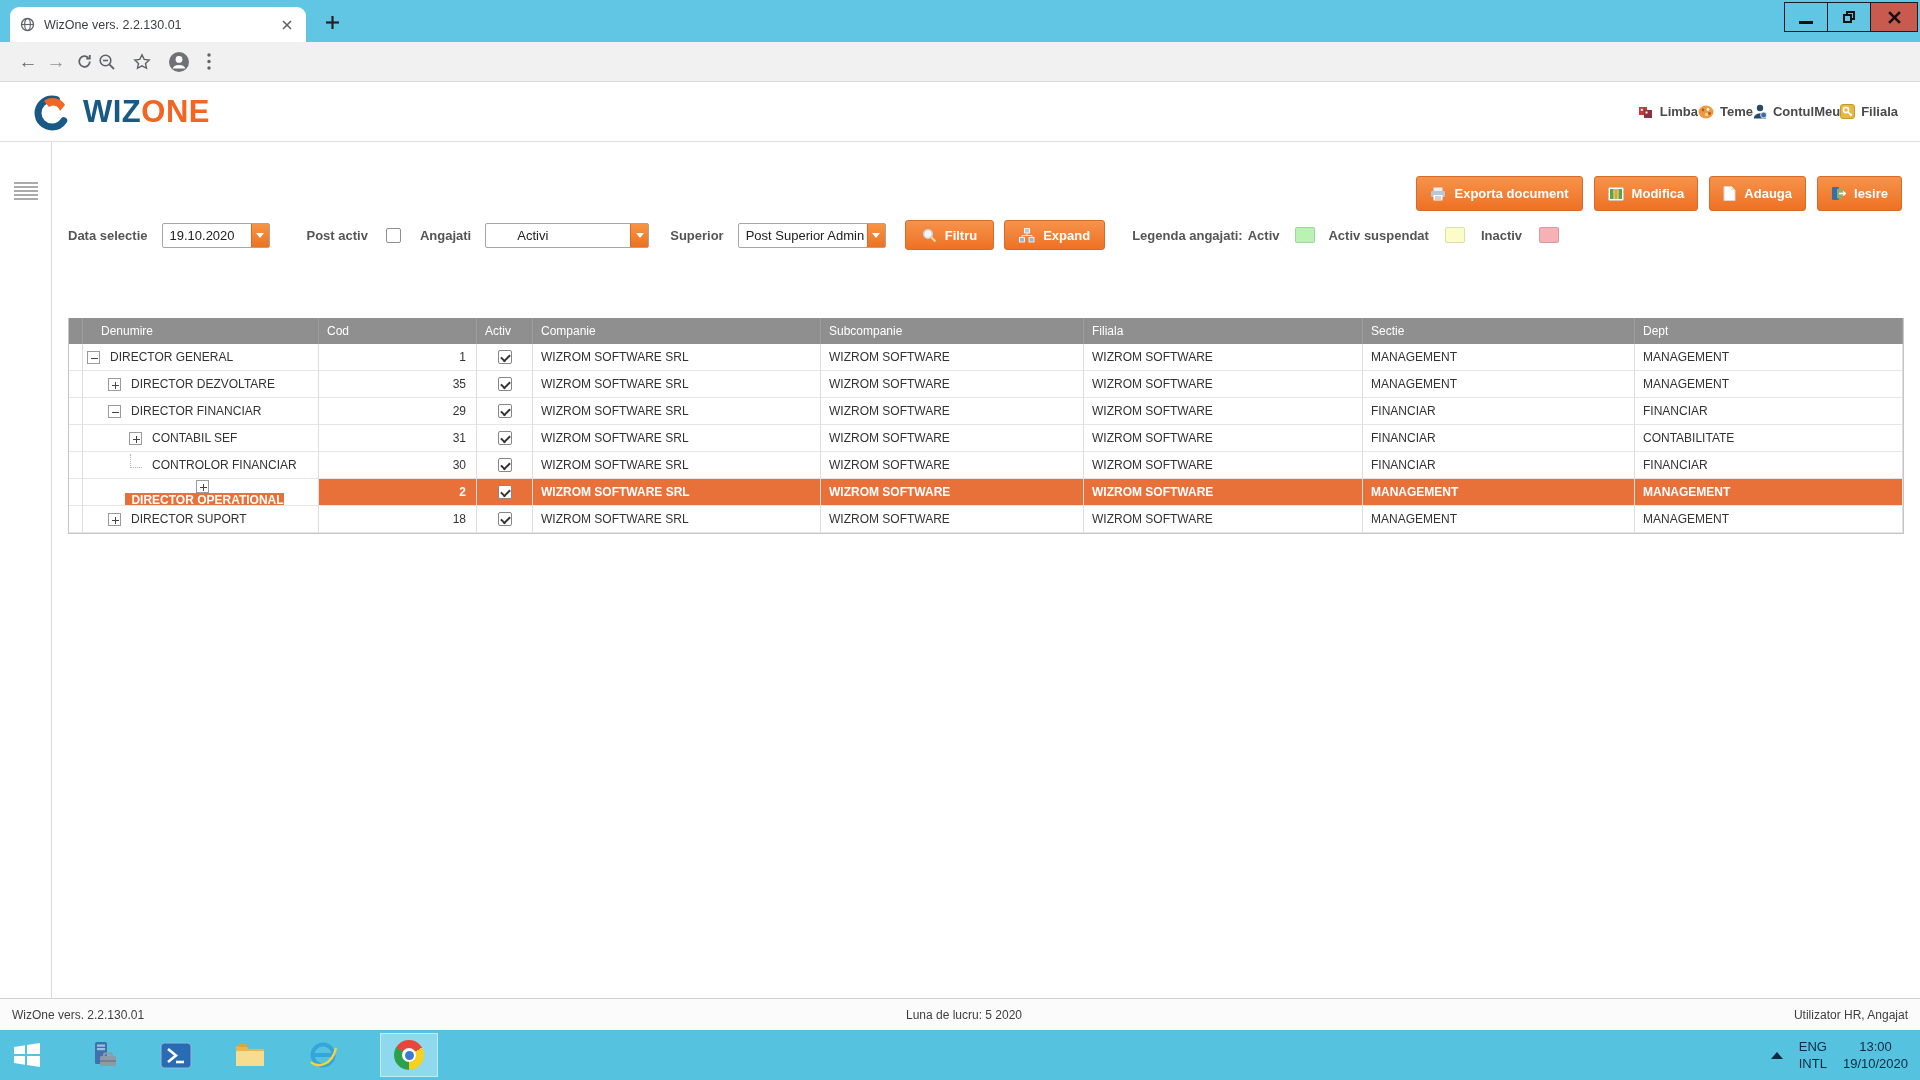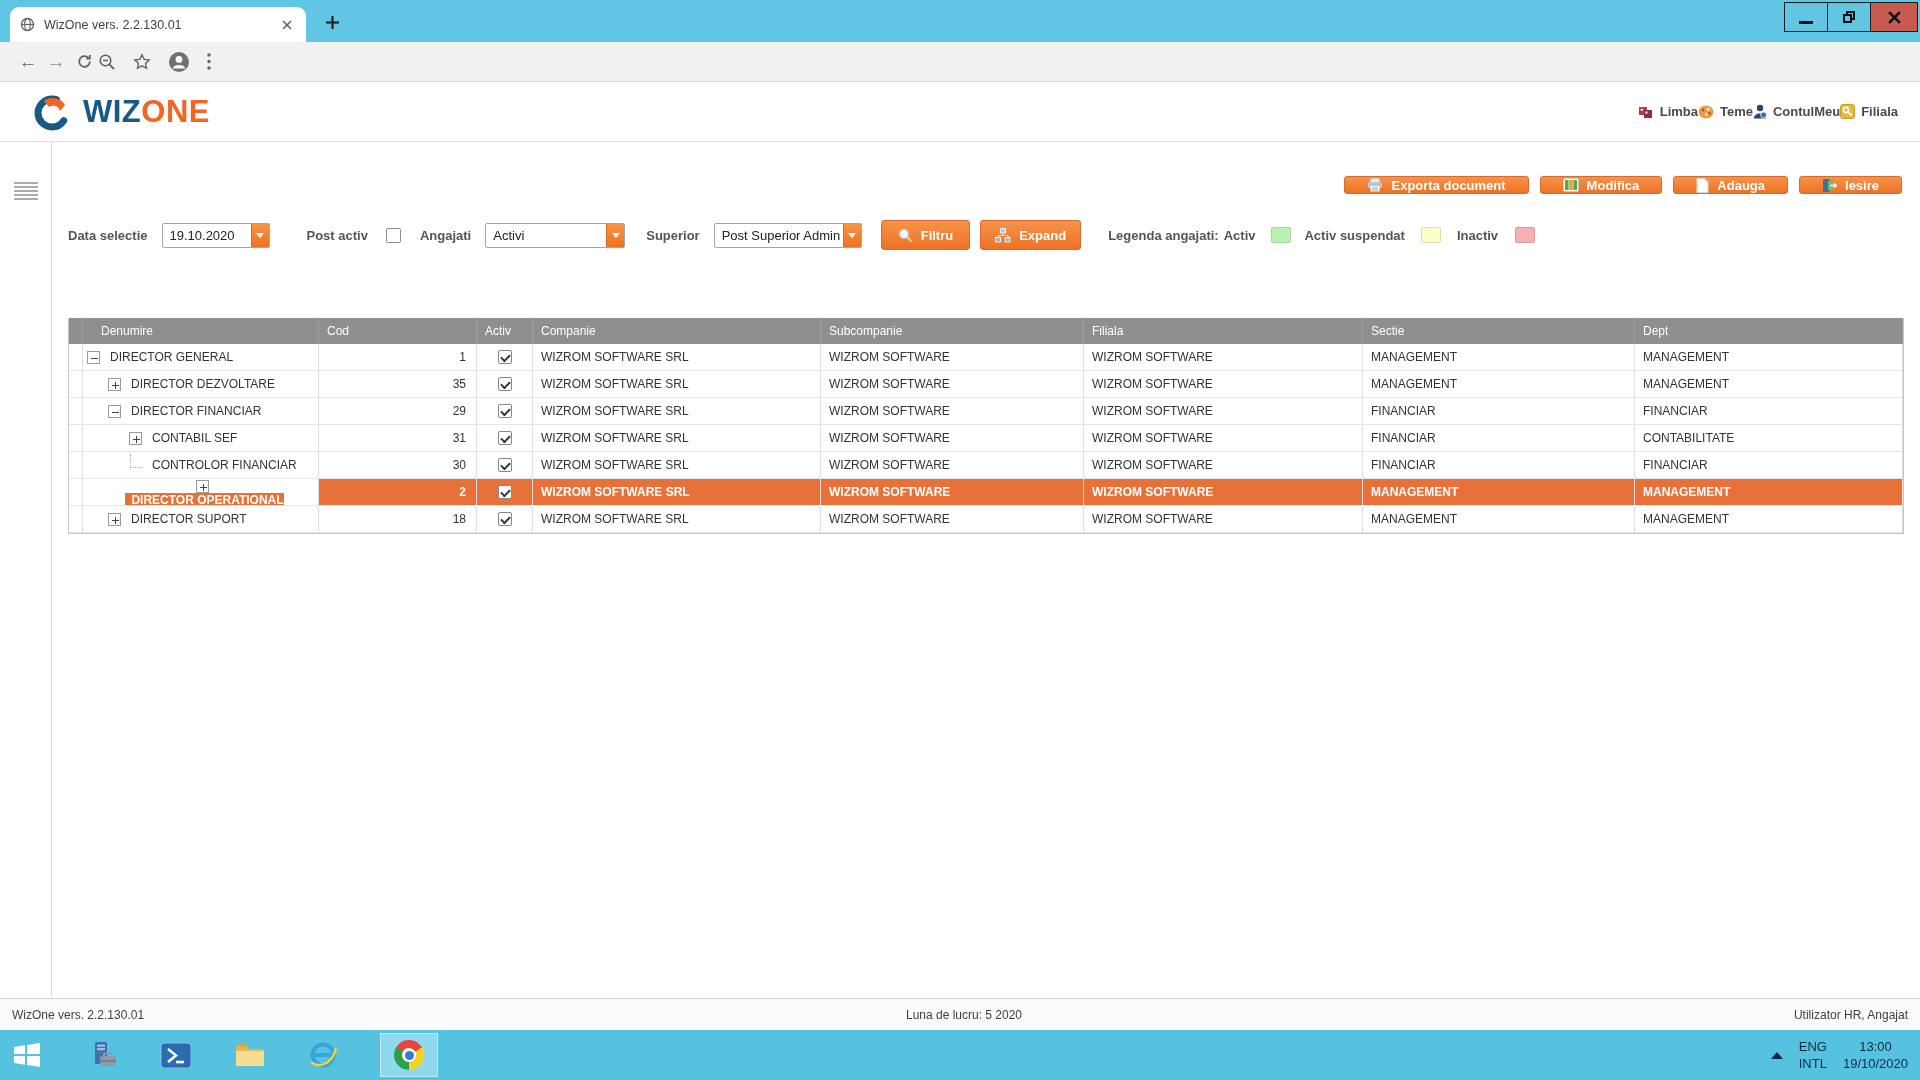--- a/index.html
+++ b/index.html
@@ -44,23 +44,23 @@
   .applink { display:flex; align-items:center; gap:6px; font-size:13px; font-weight:700; color:#4a4a4a; cursor:pointer; }
 
   
   .content { position:absolute; left:0; top:142px; right:0; bottom:82px; background:#fff; }
   .leftstrip { position:absolute; left:0; top:0; width:52px; height:100%; border-right:1px solid #dadada; }
   .hamburger { position:absolute; left:14px; top:40px; width:24px; height:18px;
                background:repeating-linear-gradient(#ababab 0 2px, transparent 2px 4px); }
   .main { position:absolute; left:53px; top:0; right:0; height:100%; }
 
   
-  .obtn { height:18px; background:linear-gradient(#f6934a,#ee7124); border:1px solid #d86a2b; border-radius:3px;
+  .obtn { height:35px; background:linear-gradient(#f6934a,#ee7124); border:1px solid #d86a2b; border-radius:3px;
           color:#fff; font-weight:700; font-size:13px; display:flex; align-items:center; gap:8px;
-          padding:0 22px; cursor:pointer; }
+          padding:0 13px; cursor:pointer; }
   .actions { position:absolute; top:34px; right:18px; display:flex; gap:11px; }
 
   
   .filters { position:absolute; top:78px; left:15px; height:30px; display:flex; align-items:center;
              font-size:13px; font-weight:700; color:#555; white-space:nowrap; }
   .combo { display:flex; height:25px; border:1px solid #a6a6a6; background:#fff; border-radius:2px; }
   .combo .val { padding:0 7px; display:flex; align-items:center; font-weight:400; color:#222; overflow:hidden; }
   .combo .dd { width:18px; background:linear-gradient(#f79443,#ee7220); border-left:1px solid #d96a2e;
                display:flex; align-items:center; justify-content:center; cursor:pointer; }
   .combo .dd i { width:0; height:0; border-left:4px solid transparent; border-right:4px solid transparent; border-top:5px solid #fff; }
@@ -306,21 +306,21 @@
         <span>Data selectie</span>
         <span class="combo" style="margin-left:14px;">
           <span class="val" style="width:88px;">19.10.2020</span>
           <span class="dd">
               <i></i>
             </span>
         </span>
         <span style="margin-left:37px;">Post activ</span>
         <span class="ckbox" style="margin-left:18px;"></span>
         <span style="margin-left:19px;">Angajati</span>
-        <span class="combo" style="margin-left:14px;">
+        <span class="combo" style="margin-left:14px;padding-left:24px;">
           <span class="val" style="width:120px;">Activi</span>
           <span class="dd">
               <i></i>
             </span>
         </span>
         <span style="margin-left:21px;">Superior</span>
         <span class="combo" style="margin-left:14px;">
           <span class="val" style="width:128px;">Post Superior Admin</span>
           <span class="dd">
               <i></i>

